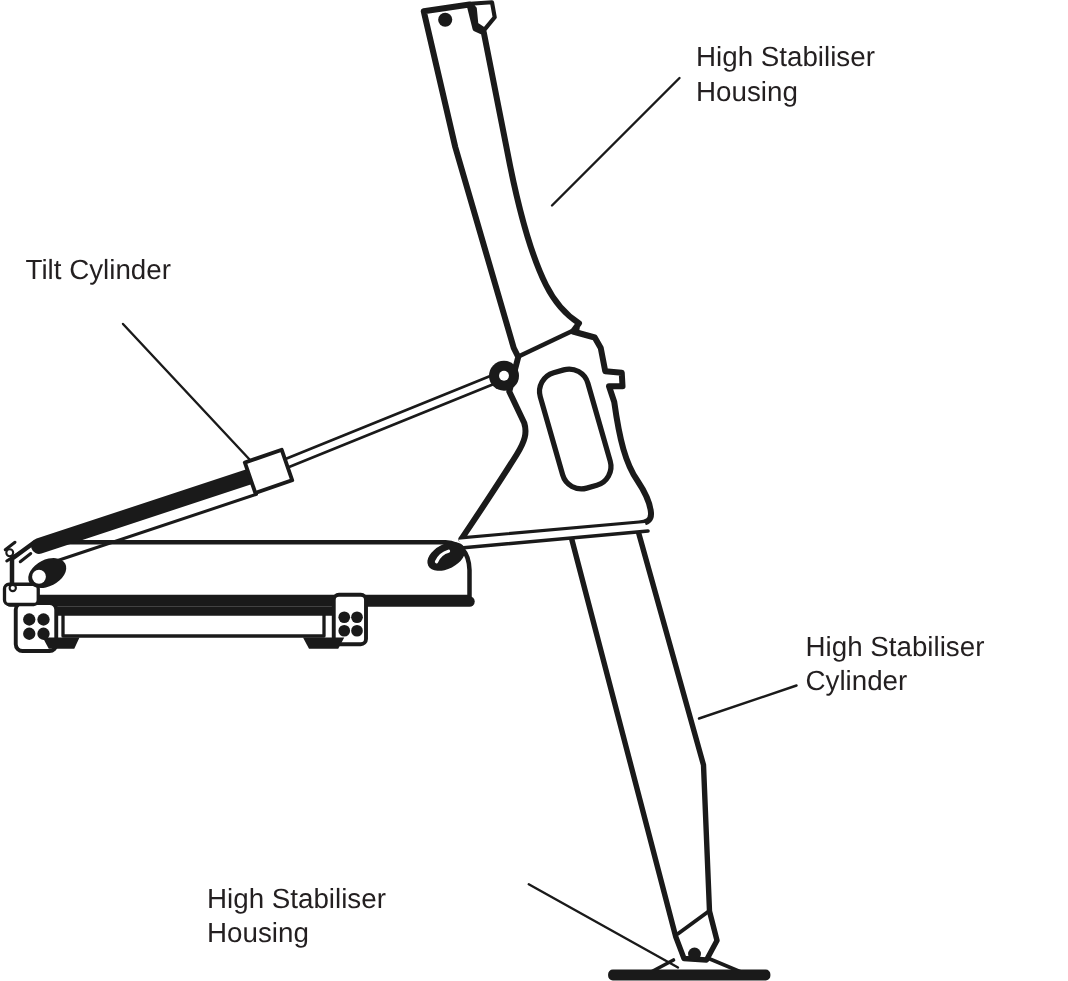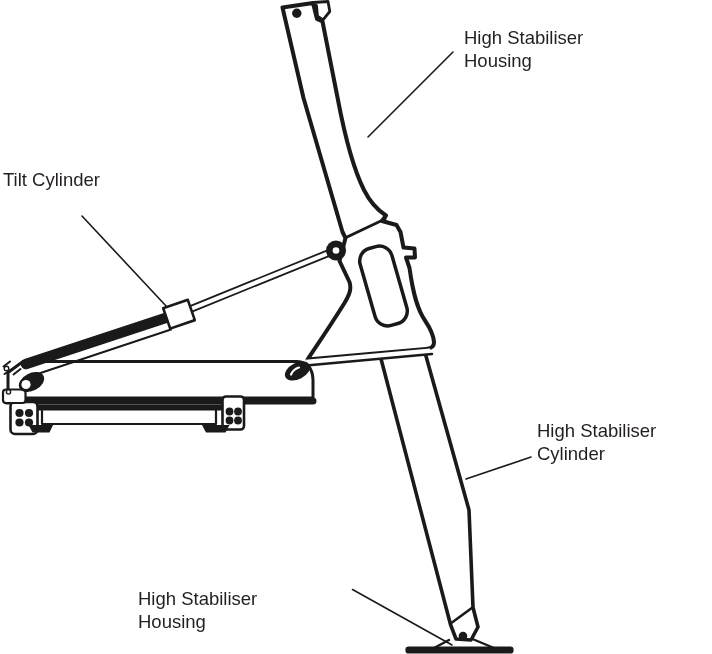--- a/index.html
+++ b/index.html
@@ -133,21 +133,21 @@
       <path d="M 531,457 L 466,479" stroke-width="1.6"></path>
       <path d="M 352.5,589.5 L 452,645" stroke-width="1.6"></path>
     </g>
   </svg>
 
   <div class="part-label" style="left:464px; top:27px;">
     <span>High Stabiliser</span>
     <span>Housing</span>
   </div>
 
-  <div class="part-label" style="left:3px; top:169px;">
+  <div class="part-label" style="left:17px; top:169px;">
     <span>Tilt Cylinder</span>
   </div>
 
   <div class="part-label" style="left:537px; top:420px;">
     <span>High Stabiliser</span>
     <span>Cylinder</span>
   </div>
 
   <div class="part-label" style="left:138px; top:588px;">
     <span>High Stabiliser</span>

